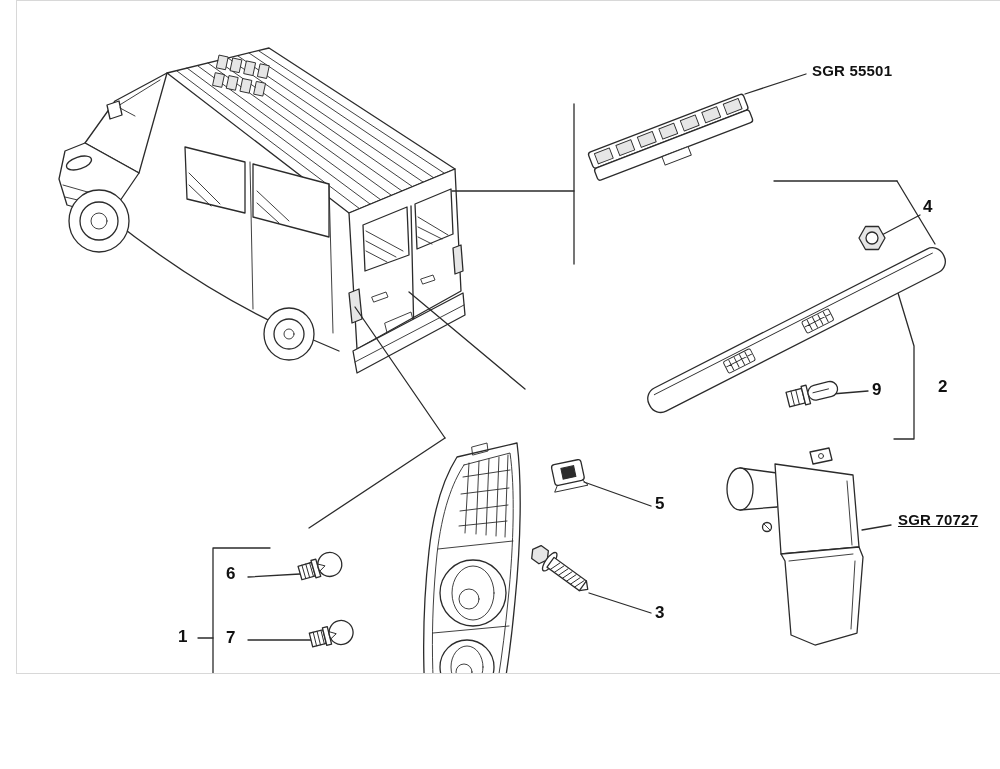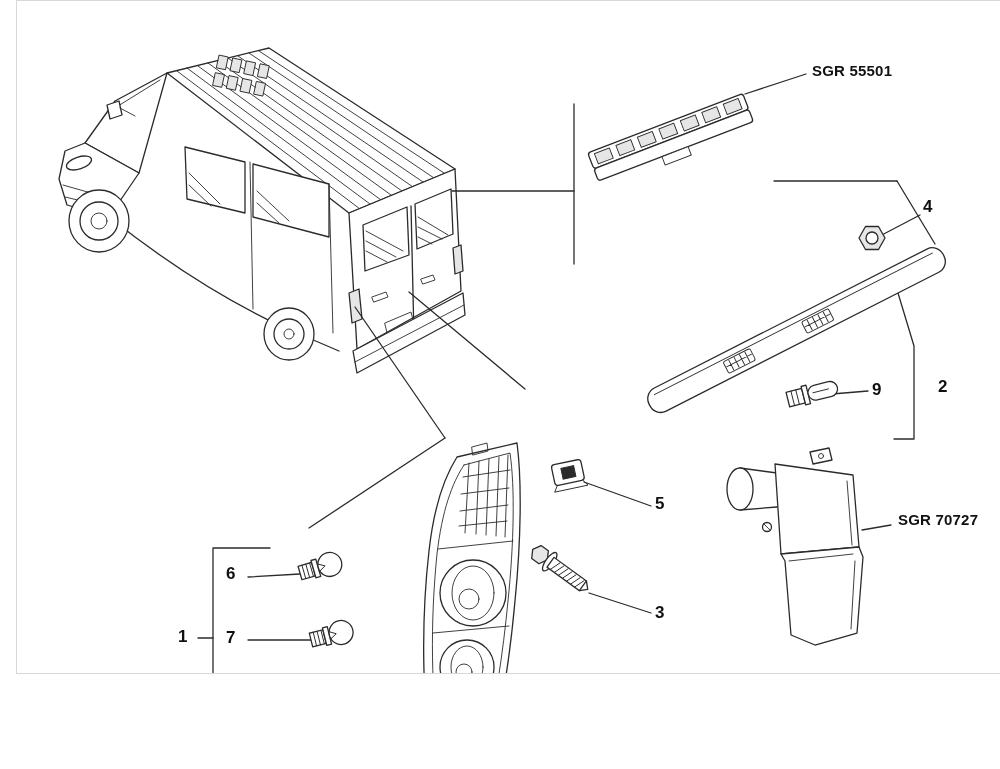--- a/index.html
+++ b/index.html
@@ -201,21 +201,21 @@
     <g transform="translate(284,702) rotate(-15)">
       <rect class="ln fillwhite" x="0" y="-7" width="14" height="14"></rect>
       <path class="ln lnthin" d="M4,-7 L4,7 M8,-7 L8,7 M12,-7 L12,7"></path>
       <rect class="ln fillwhite" x="14" y="-9" width="5" height="18"></rect>
       <circle class="ln fillwhite" cx="31" cy="0" r="12"></circle>
       <path class="ln lnthin" d="M19,-4 L26,0 L19,4"></path>
     </g>
   </svg>
 
   <div class="label" style="left:795px; top:61px;">SGR 55501</div>
-  <div class="label" style="left:881px; top:510px;">SGR 70727</div>
+  <div class="label" style="left:881px; top:510px;text-decoration:underline;">SGR 70727</div>
   <div class="label num" style="left:161px; top:626px;">1</div>
   <div class="label num" style="left:921px; top:376px;">2</div>
   <div class="label num" style="left:638px; top:602px;">3</div>
   <div class="label num" style="left:906px; top:196px;">4</div>
   <div class="label num" style="left:638px; top:493px;">5</div>
   <div class="label num" style="left:209px; top:563px;">6</div>
   <div class="label num" style="left:209px; top:627px;">7</div>
   <div class="label num" style="left:209px; top:696px;">8</div>
   <div class="label num" style="left:855px; top:379px;">9</div>
 

